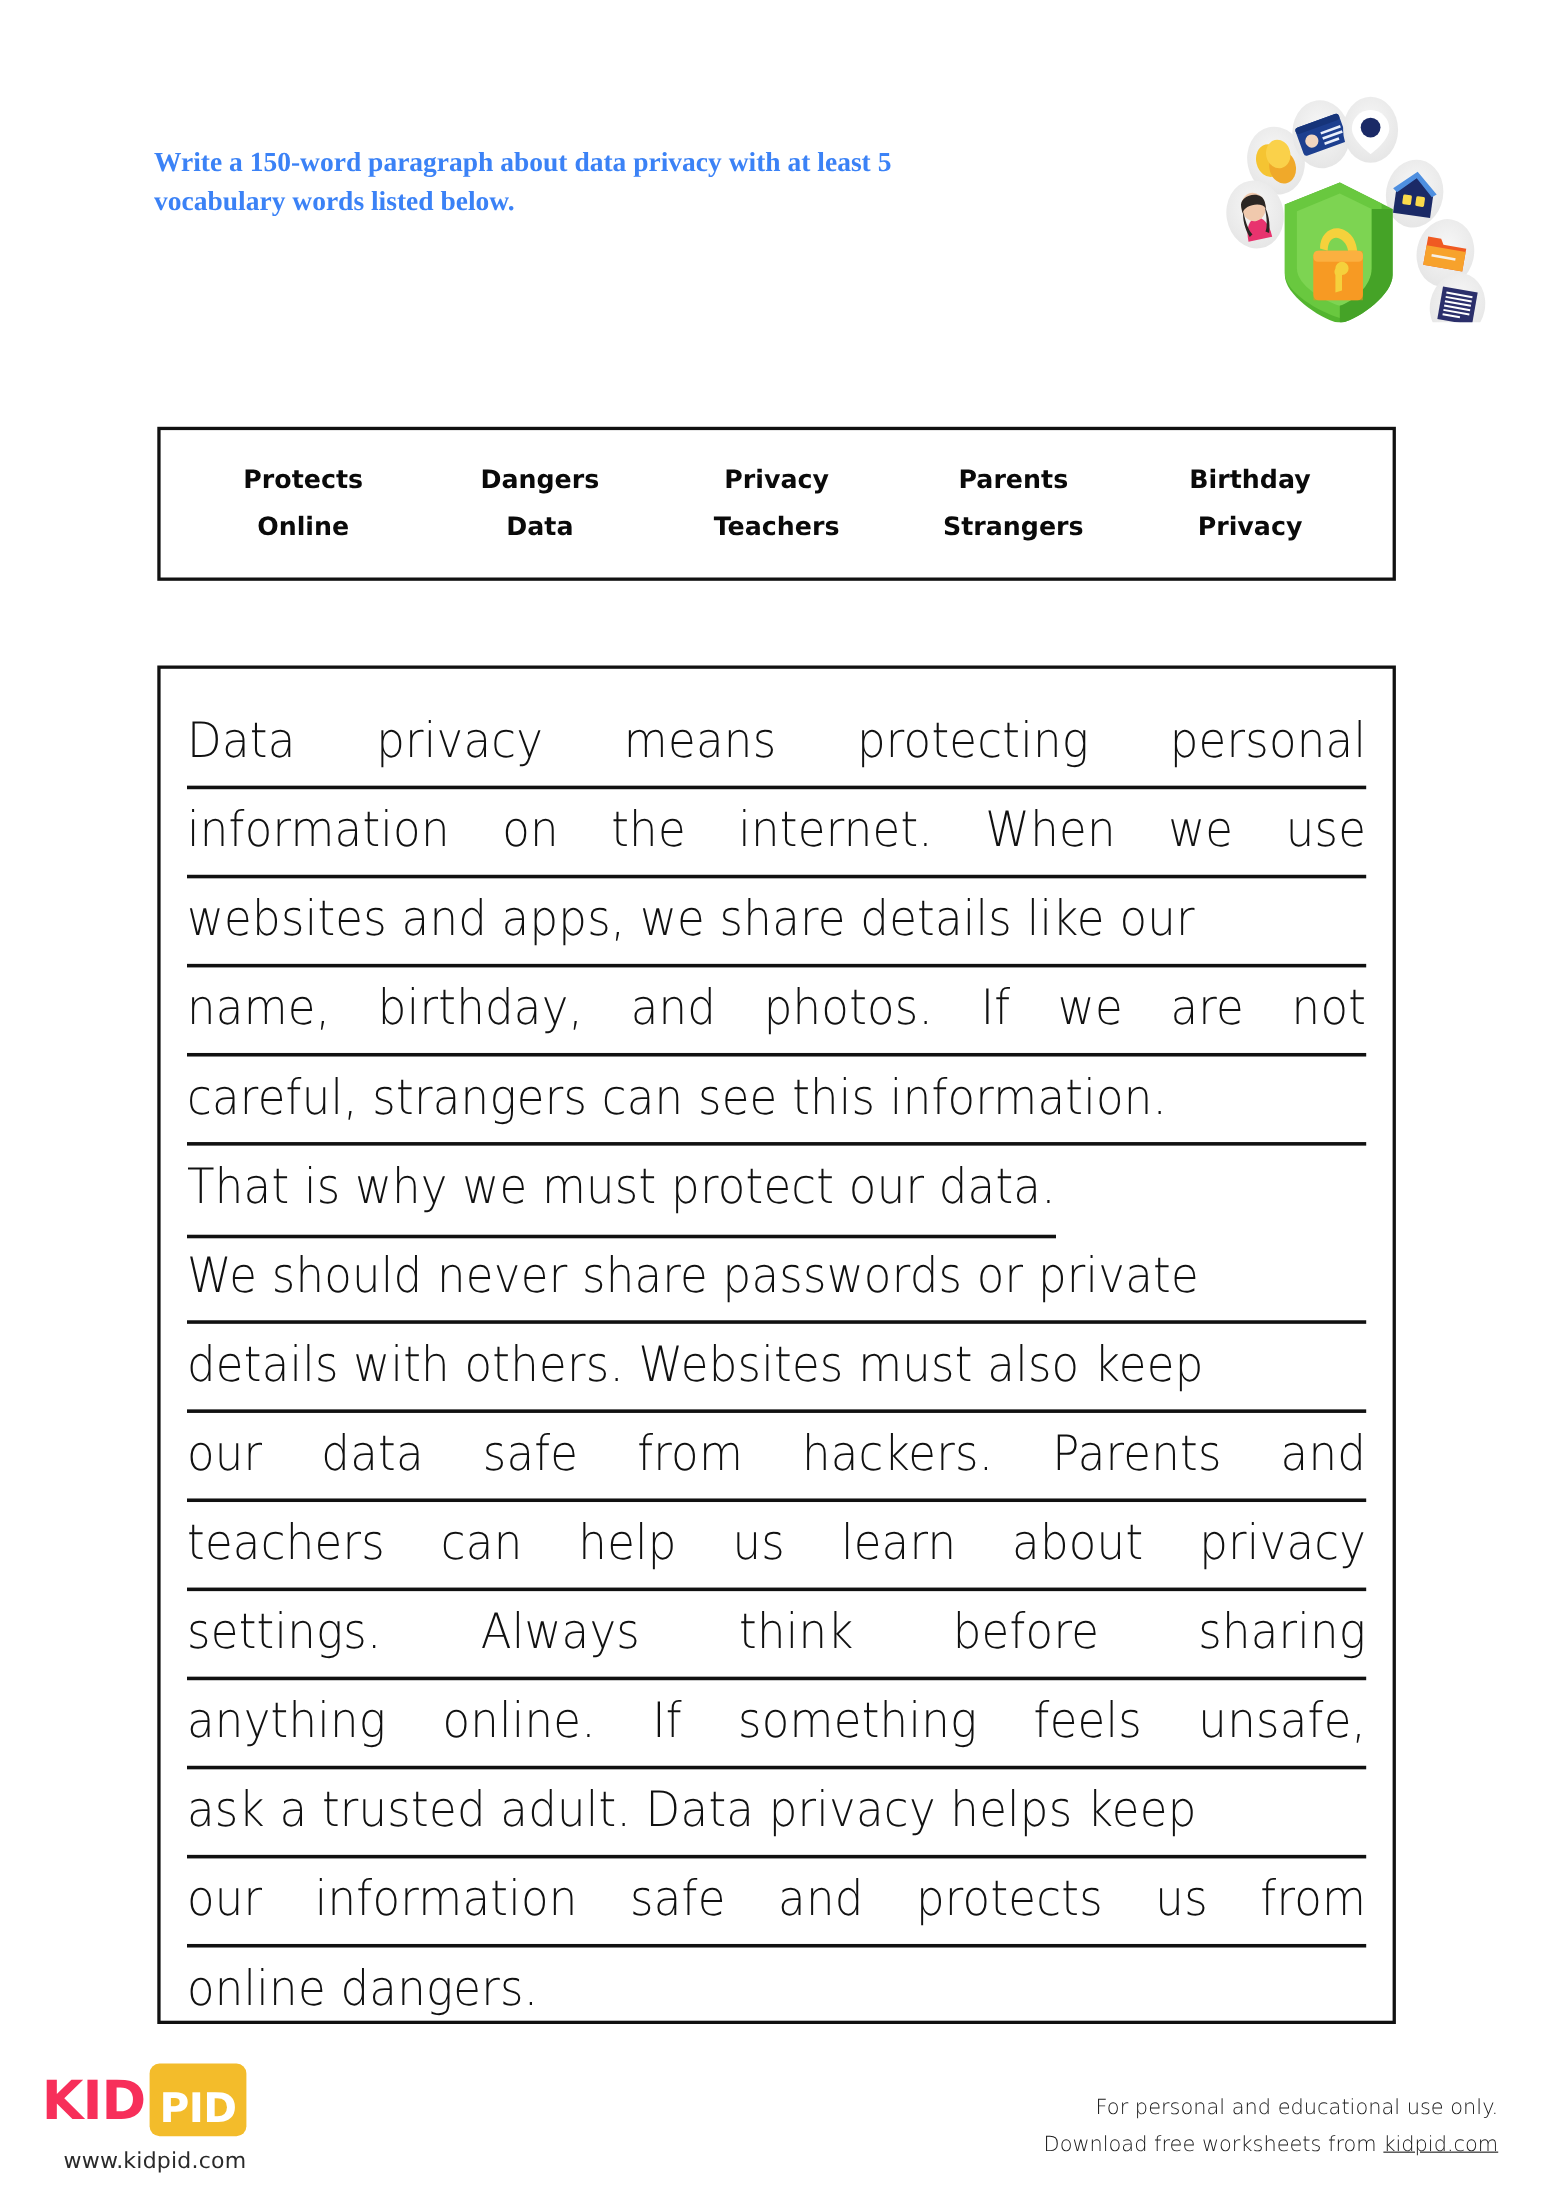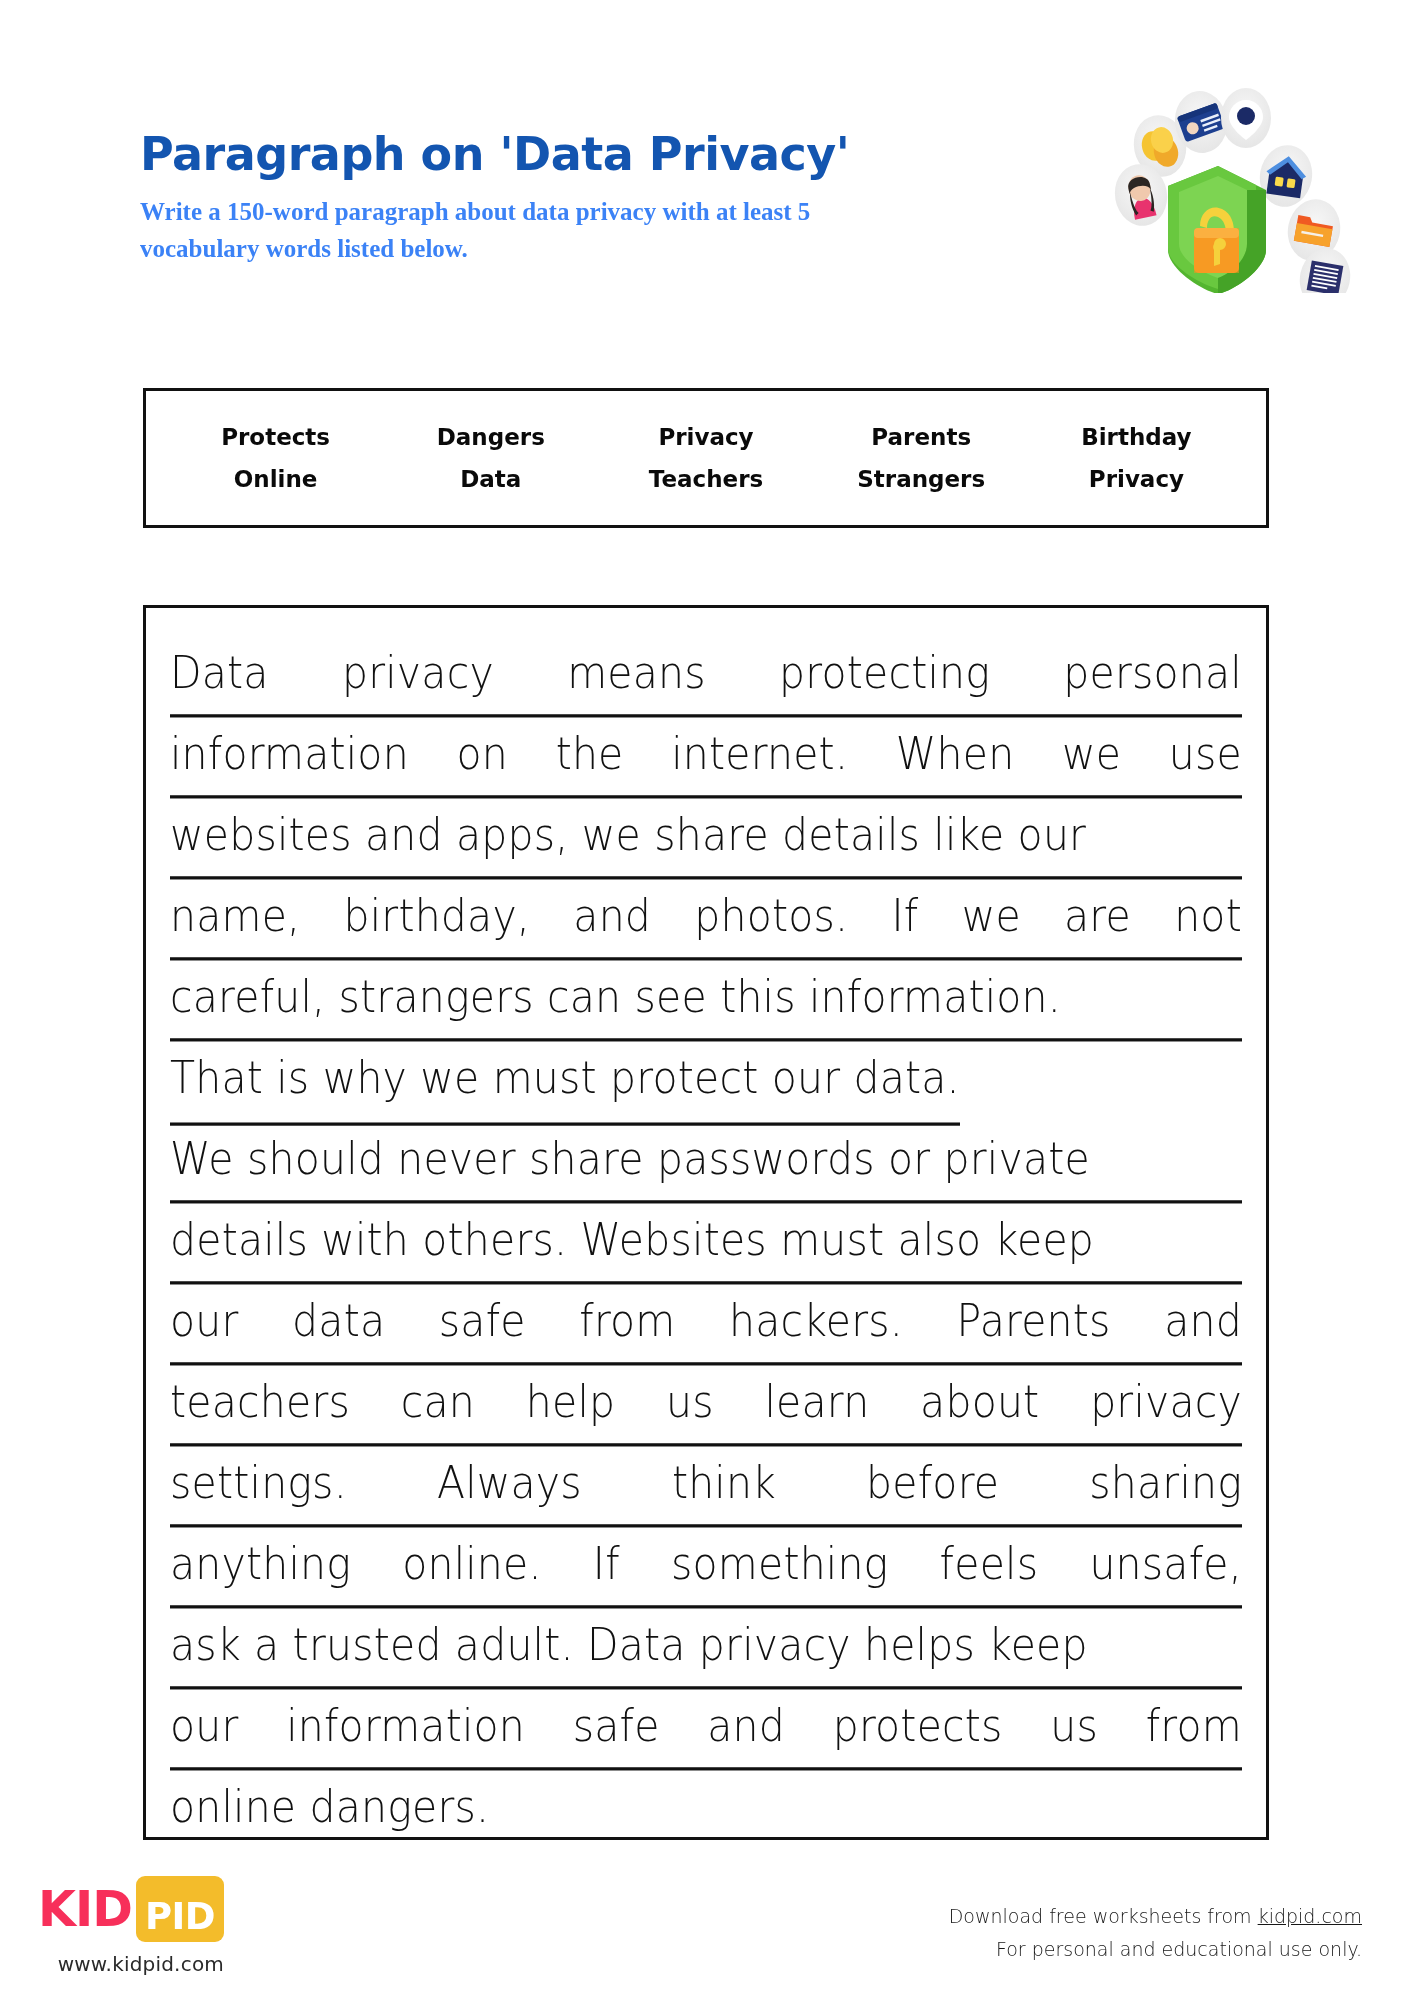--- a/index.html
+++ b/index.html
@@ -191,21 +191,20 @@
     color: #171717;
     text-decoration: underline;
   }
 </style>
 </head>
 <body>
 
 <div class="page">
 
   <div class="header">
-    <h1 class="title">Paragraph on 'Data Privacy'</h1>
     <p class="subtitle">Write a 150-word paragraph about data privacy with at least 5 vocabulary words listed below.</p>
   </div>
 
   <div class="illustration">
     <svg viewBox="0 0 250 215" xmlns="http://www.w3.org/2000/svg">
       <defs>
         <radialGradient id="badgeShade" cx="50%" cy="40%" r="60%">
           <stop offset="0%" stop-color="#f7f7f7"></stop>
           <stop offset="100%" stop-color="#e6e6e6"></stop>
         </radialGradient>
@@ -395,20 +394,20 @@
 
   <div class="footer">
     <div class="logo-wrap">
       <div class="logo-mark">
         <span class="logo-kid">KID</span>
         <span class="logo-pid">PID</span>
       </div>
       <div class="logo-url">www.kidpid.com</div>
     </div>
     <div class="footer-notes">
+      <div>For personal and educational use only.</div>
       <div>
         <span>Download free worksheets from </span><span class="footer-link">kidpid.com</span>
       </div>
-      <div>For personal and educational use only.</div>
     </div>
   </div>
 
 </div>
 
 </body></html>

